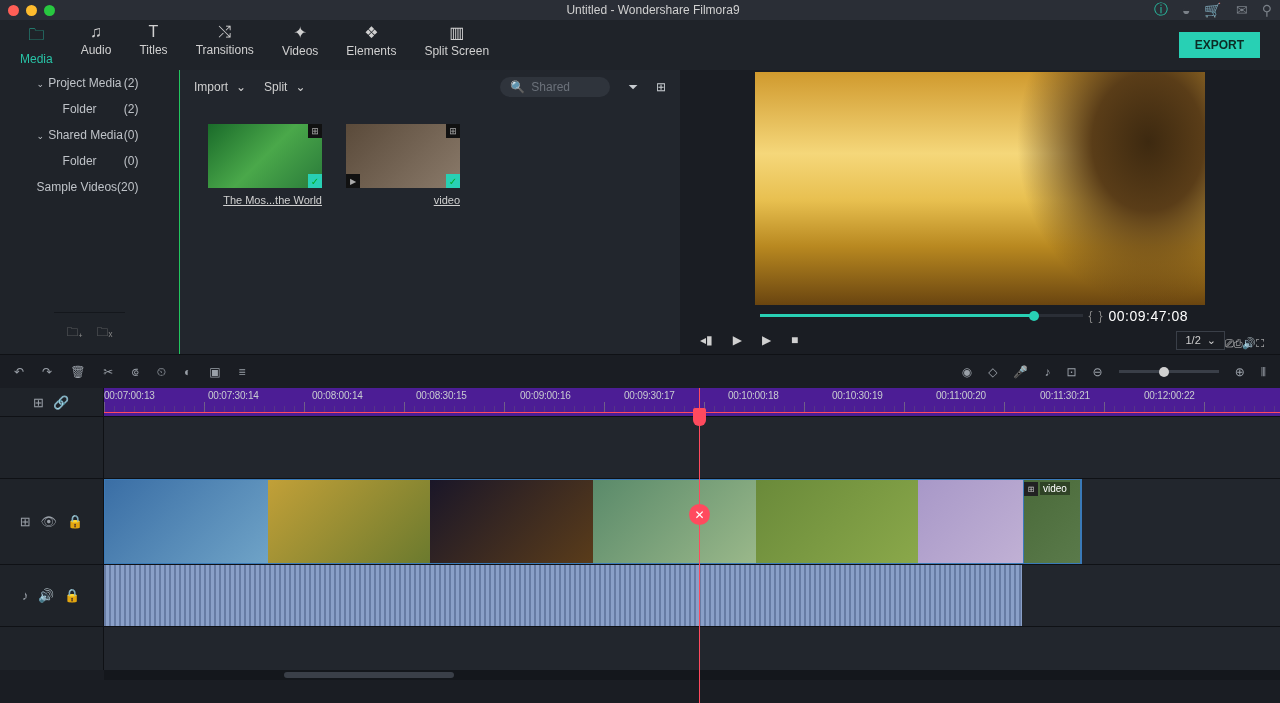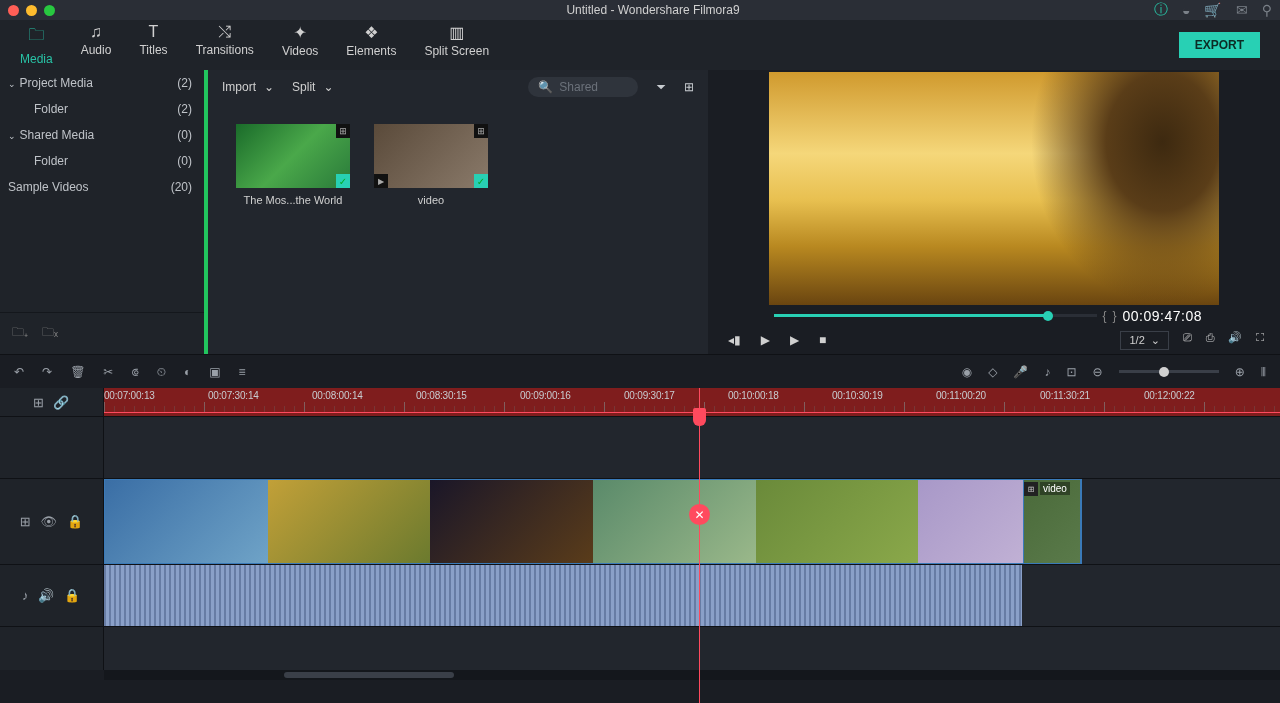--- a/index.html
+++ b/index.html
@@ -20,63 +20,63 @@
 
 .main-top { display: flex; height: 50px; background: #1f2329; align-items: center; }
 .tabs { display: flex; gap: 0; padding-left: 6px; }
 .tab { padding: 6px 14px 6px 14px; text-align: center; color: #d0d0d0; cursor: pointer; font-size: 12px; }
 .tab .icon { display: block; font-size: 16px; margin-bottom: 2px; }
 .tab.active { color: #28c3a6; border-bottom: 2px solid #28c3a6; }
 .export-btn { margin-left: auto; margin-right: 20px; background: #28d0b4; color: #0c2c25; padding: 6px 16px; font-size: 12px; font-weight: 600; border: none; cursor: pointer; }
 
 
 .workspace { display: flex; height: 284px; }
-.sidebar { width: 208px; background: #1f2329; border-right: 4px solid #22c55e; display: flex; flex-direction: column; }
+.sidebar { width: 180px; background: #1f2329; border-right: 1px solid #22c55e; display: flex; flex-direction: column; align-items: center; }
 .sidebar-list { flex: 1; }
 .side-item { display: flex; justify-content: space-between; padding: 6px 12px 6px 8px; font-size: 12px; color: #bfc3c8; cursor: pointer; align-items: center; }
 .side-item.sub { padding-left: 34px; }
 .side-item .caret { margin-right: 4px; font-size: 9px; }
 .sidebar-bottom { padding: 10px 12px; display: flex; gap: 14px; color: #888; border-top: 1px solid #14171c; }
 
 .media-panel { width: 500px; background: #22262d; display: flex; flex-direction: column; }
 .media-toolbar { height: 34px; display: flex; align-items: center; padding: 0 14px; gap: 18px; }
 .media-toolbar .dd { color: #d0d0d0; font-size: 12px; cursor: pointer; display: flex; align-items: center; gap: 8px; }
 .media-toolbar .spacer { flex: 1; }
 .search-box { background: #2f343c; border-radius: 12px; padding: 3px 10px; display: flex; align-items: center; gap: 6px; color: #6b717a; font-size: 12px; width: 110px; border: none; }
 .media-grid { padding: 20px 28px; display: flex; gap: 24px; }
 .media-item { width: 114px; }
 .thumb { width: 114px; height: 64px; background: #3a3; position: relative; }
 .thumb .corner { position: absolute; top: 0; right: 0; width: 14px; height: 14px; background: #111; display: flex; align-items: center; justify-content: center; font-size: 9px; color: #aaa; }
 .thumb .check { position: absolute; bottom: 0; right: 0; width: 14px; height: 14px; background: #28d0b4; color: #0a2; font-size: 10px; display: flex; align-items: center; justify-content: center; }
-.media-label { font-size: 11px; color: #d0d0d0; margin-top: 6px; text-align: center; white-space: nowrap; overflow: hidden; }
+.media-label { font-size: 11px; color: #d0d0d0; margin-top: 6px; text-align: right; white-space: nowrap; overflow: hidden; text-decoration: underline; }
 
 .preview-panel { flex: 1; background: #1a1d23; display: flex; flex-direction: column; align-items: center; }
 .preview-video { width: 450px; height: 256px; background: linear-gradient(180deg, #d09a2e 0%, #f5d77a 35%, #e8c050 55%, #b88820 75%, #6a4510 100%); margin-top: 2px; position: relative; }
 .preview-video::after { content:""; position:absolute; right:0; top:0; width:42%; height:100%; background: radial-gradient(ellipse at 70% 30%, #3d2910 0%, #5a3d18 30%, transparent 70%); }
 .preview-scrub { width: 440px; height: 24px; display: flex; align-items: center; gap: 6px; }
 .preview-scrub .track { flex: 1; height: 3px; background: #2a2e36; position: relative; }
 .preview-scrub .track .fill { position: absolute; left: 0; top: 0; height: 100%; width: 85%; background: #28d0b4; }
 .preview-scrub .track .knob { position: absolute; left: 85%; top: 50%; transform: translate(-50%,-50%); width: 10px; height: 10px; border-radius: 50%; background: #28d0b4; }
 .preview-time { color: #fff; font-size: 14px; margin-left: auto; padding-right: 12px; letter-spacing: 0.5px; font-variant-numeric: tabular-nums; }
 .preview-controls { width: 100%; height: 30px; display: flex; align-items: center; padding: 0 16px; gap: 18px; color: #d0d0d0; }
 .preview-controls .center { display: flex; gap: 20px; margin-left: 4px; }
-.preview-controls .right { margin-left: auto; display: flex; gap: 14px; align-items: flex-start; font-size: 11px; padding-left: 32px; }
+.preview-controls .right { margin-left: auto; display: flex; align-items: flex-end; font-size: 11px; padding-left: 32px; }
 .ratio-dd { border: 1px solid #3a3f48; padding: 2px 8px; display: flex; align-items: center; gap: 6px; }
 
 
 .tl-toolbar { height: 34px; background: #1a1d23; border-top: 1px solid #0f1115; display: flex; align-items: center; padding: 0 14px; gap: 18px; color: #9aa0a8; }
 .tl-toolbar .right { margin-left: auto; display: flex; gap: 16px; align-items: center; }
 .zoom-slider { width: 100px; height: 3px; background: #3a3f48; position: relative; }
 .zoom-slider .knob { position: absolute; left: 45%; top: 50%; transform: translate(-50%,-50%); width: 10px; height: 10px; border-radius: 50%; background: #d0d0d0; }
 
 
 .timeline { display: flex; flex-direction: column; background: #1a1d23; height: 315px; }
 .ruler-row { display: flex; height: 28px; }
 .track-head { width: 104px; background: #1f2329; border-right: 1px solid #0f1115; display: flex; align-items: center; justify-content: center; gap: 10px; color: #9aa0a8; font-size: 13px; }
-.ruler { flex: 1; position: relative; background: #7f1d1d; overflow: hidden; }
+.ruler { flex: 1; position: relative; background: #4c1d95; overflow: hidden; }
 .ruler .tickbar { position: absolute; inset: 0; background: repeating-linear-gradient(90deg, #666 0 1px, transparent 1px 10px); opacity: 0.35; top: 18px; height: 6px; }
 .ruler .majorbar { position: absolute; inset: 0; background: repeating-linear-gradient(90deg, #888 0 1px, transparent 1px 100px); opacity: 0.6; top: 14px; height: 10px; }
 .ruler .labels { position: absolute; top: 2px; left: 0; right: 0; display: flex; gap: 0; font-size: 10px; color: #c8ccd0; font-variant-numeric: tabular-nums; letter-spacing: -0.2px; }
 .ruler .labels span { width: 104px; text-align: left; }
 .ruler .redline { position: absolute; top: 24px; left: 0; right: 0; height: 1px; background: #ff4a5e; }
 
 .track-row { display: flex; height: 62px; border-top: 1px solid #0f1115; }
 .track-row.tall { height: 86px; }
 .track-body { flex: 1; position: relative; background: #22262d; overflow: hidden; }
 .empty-track .track-body { background: #22262d; }

